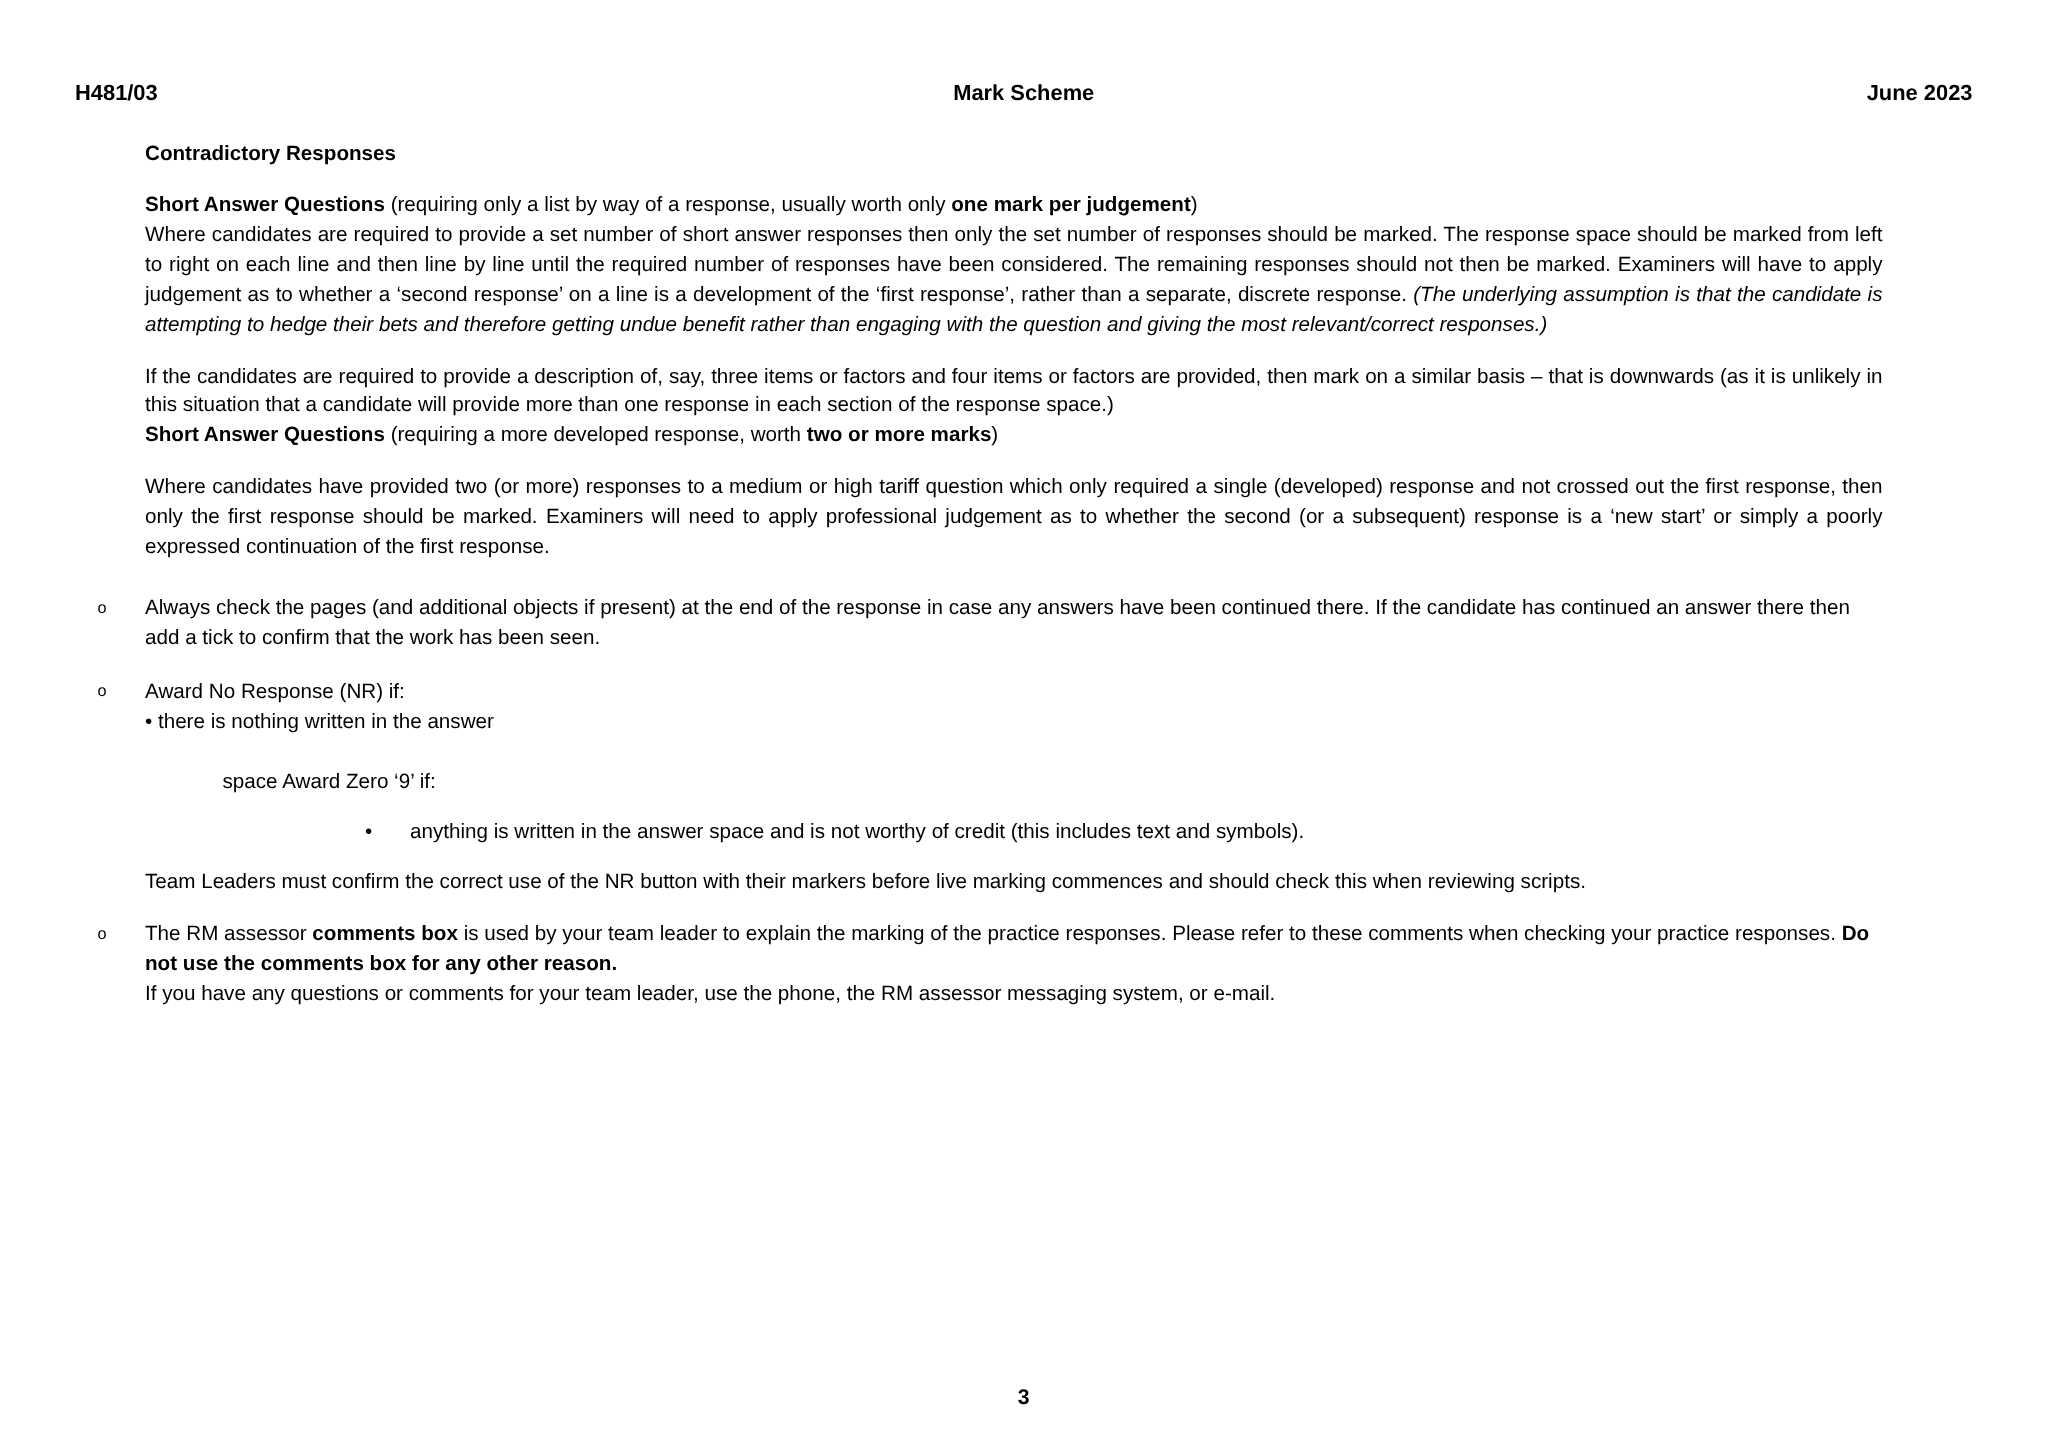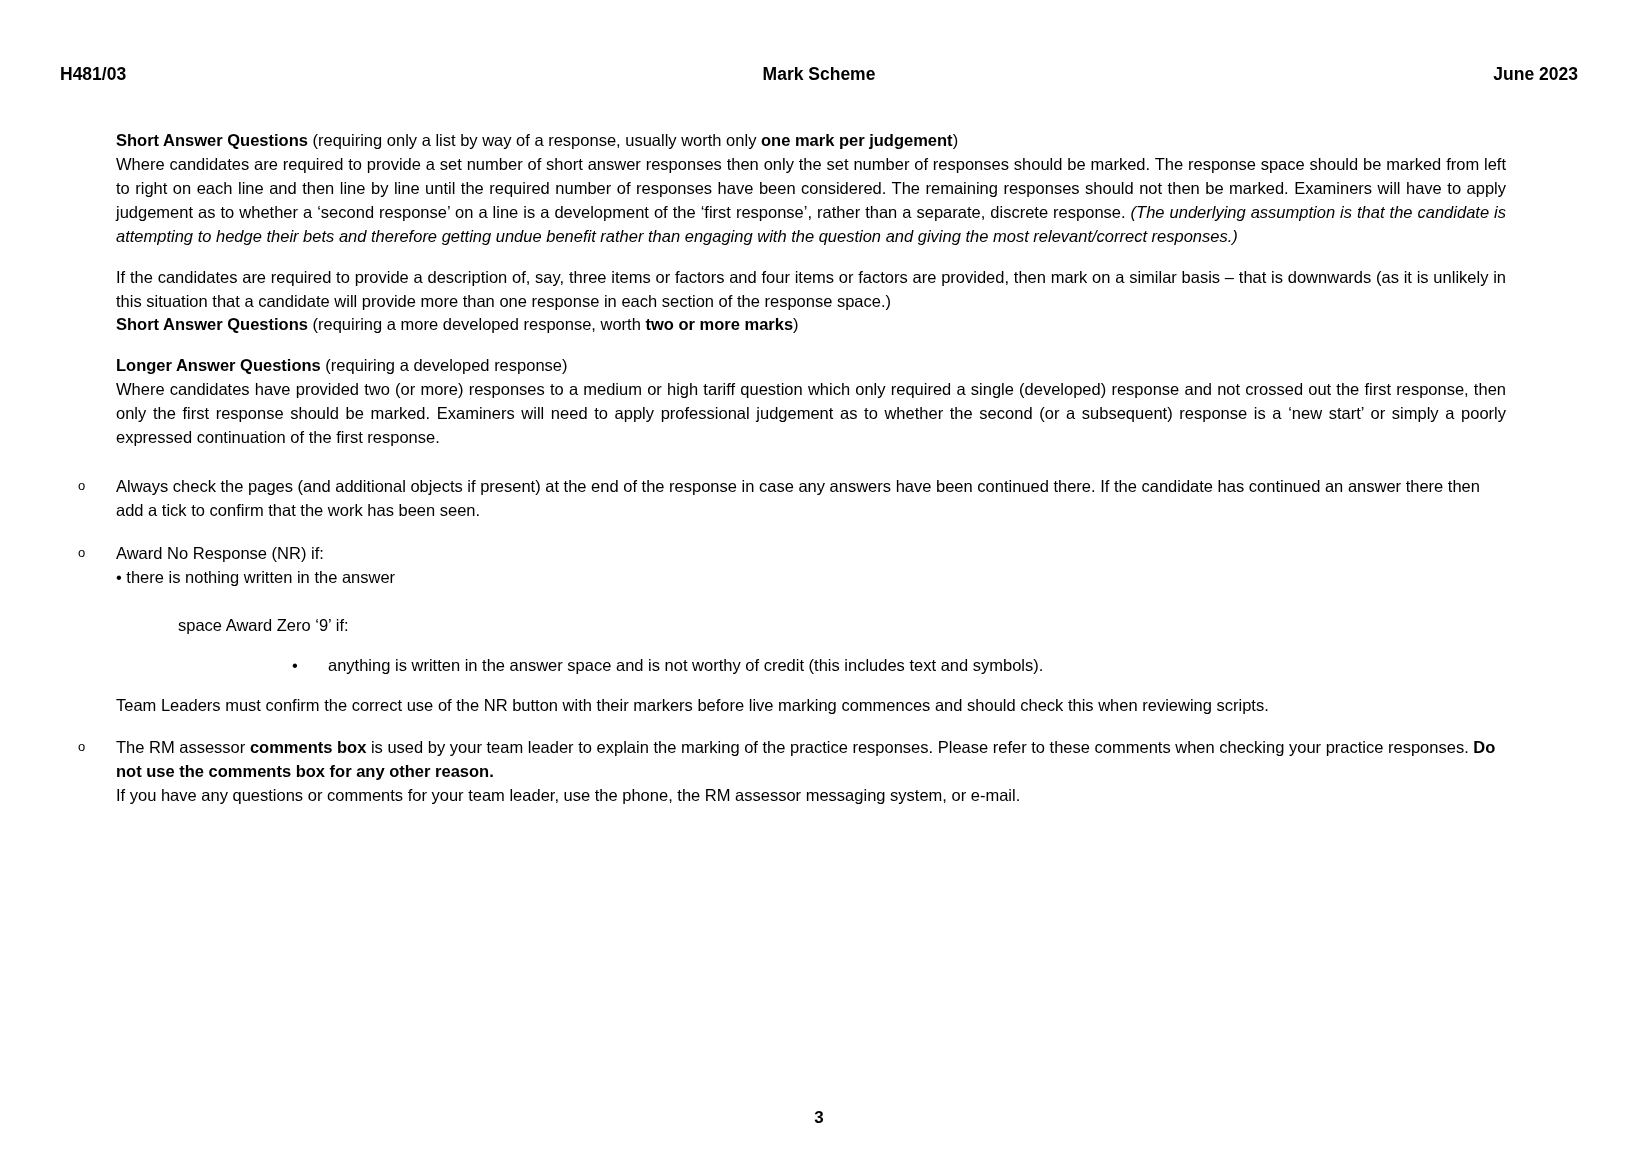--- a/index.html
+++ b/index.html
@@ -140,40 +140,38 @@
 
   <div class="header">
     <span class="left">H481/03</span>
     <span class="center">Mark Scheme</span>
     <span class="right">June 2023</span>
   </div>
 
   <div class="content">
 
     <div class="block">
+      <p class="para-head">Contradictory Responses</p>
     </div>
 
     <div class="block">
       <p>
         <b>Short Answer Questions</b><span> (requiring only a list by way of a response, usually worth only </span><b>one mark per judgement</b><span>)</span>
       </p>
       <p><span>Where candidates are required to provide a set number of short answer responses then only the set number of responses should be marked. The response space should be marked from left to right on each line and then line by line until  the  required  number  of  responses  have  been  considered. The remaining responses should not then be marked. Examiners will have to apply judgement as to whether a ‘second response’ on a line is a development of the ‘first response’, rather than a separate, discrete response. </span><em class="italic">(The underlying assumption is that the candidate is attempting to hedge their bets and therefore getting undue benefit rather than engaging with the question and giving the most relevant/correct responses.)</em></p>
     </div>
 
     <div class="block">
       <p>If the candidates are required to provide a description of, say, three items or factors and four items or factors are provided, then mark on a similar basis – that is downwards (as it is unlikely in this situation that a candidate will provide more than one response in each section of the response space.)</p>
       <p>
         <b>Short Answer Questions</b><span> (requiring a more developed response, worth </span><b>two or more marks</b><span>)</span>
       </p>
     </div>
 
     <div class="block">
-      <p>
-        <b>Longer Answer Questions</b><span> (requiring a developed response)</span>
-      </p>
       <p>Where candidates have provided two (or more) responses to a medium or high tariff question which only required a single (developed) response and not crossed out the first response, then only the first response should be marked. Examiners will need to apply professional judgement as to whether the second (or a subsequent) response is a ‘new start’ or simply a poorly expressed continuation of the first response.</p>
     </div>
 
   </div>
 
   <div class="bullets">
 
     <div class="bullet-row">
       <div class="bullet-marker">o</div>
       <div class="bullet-body">

